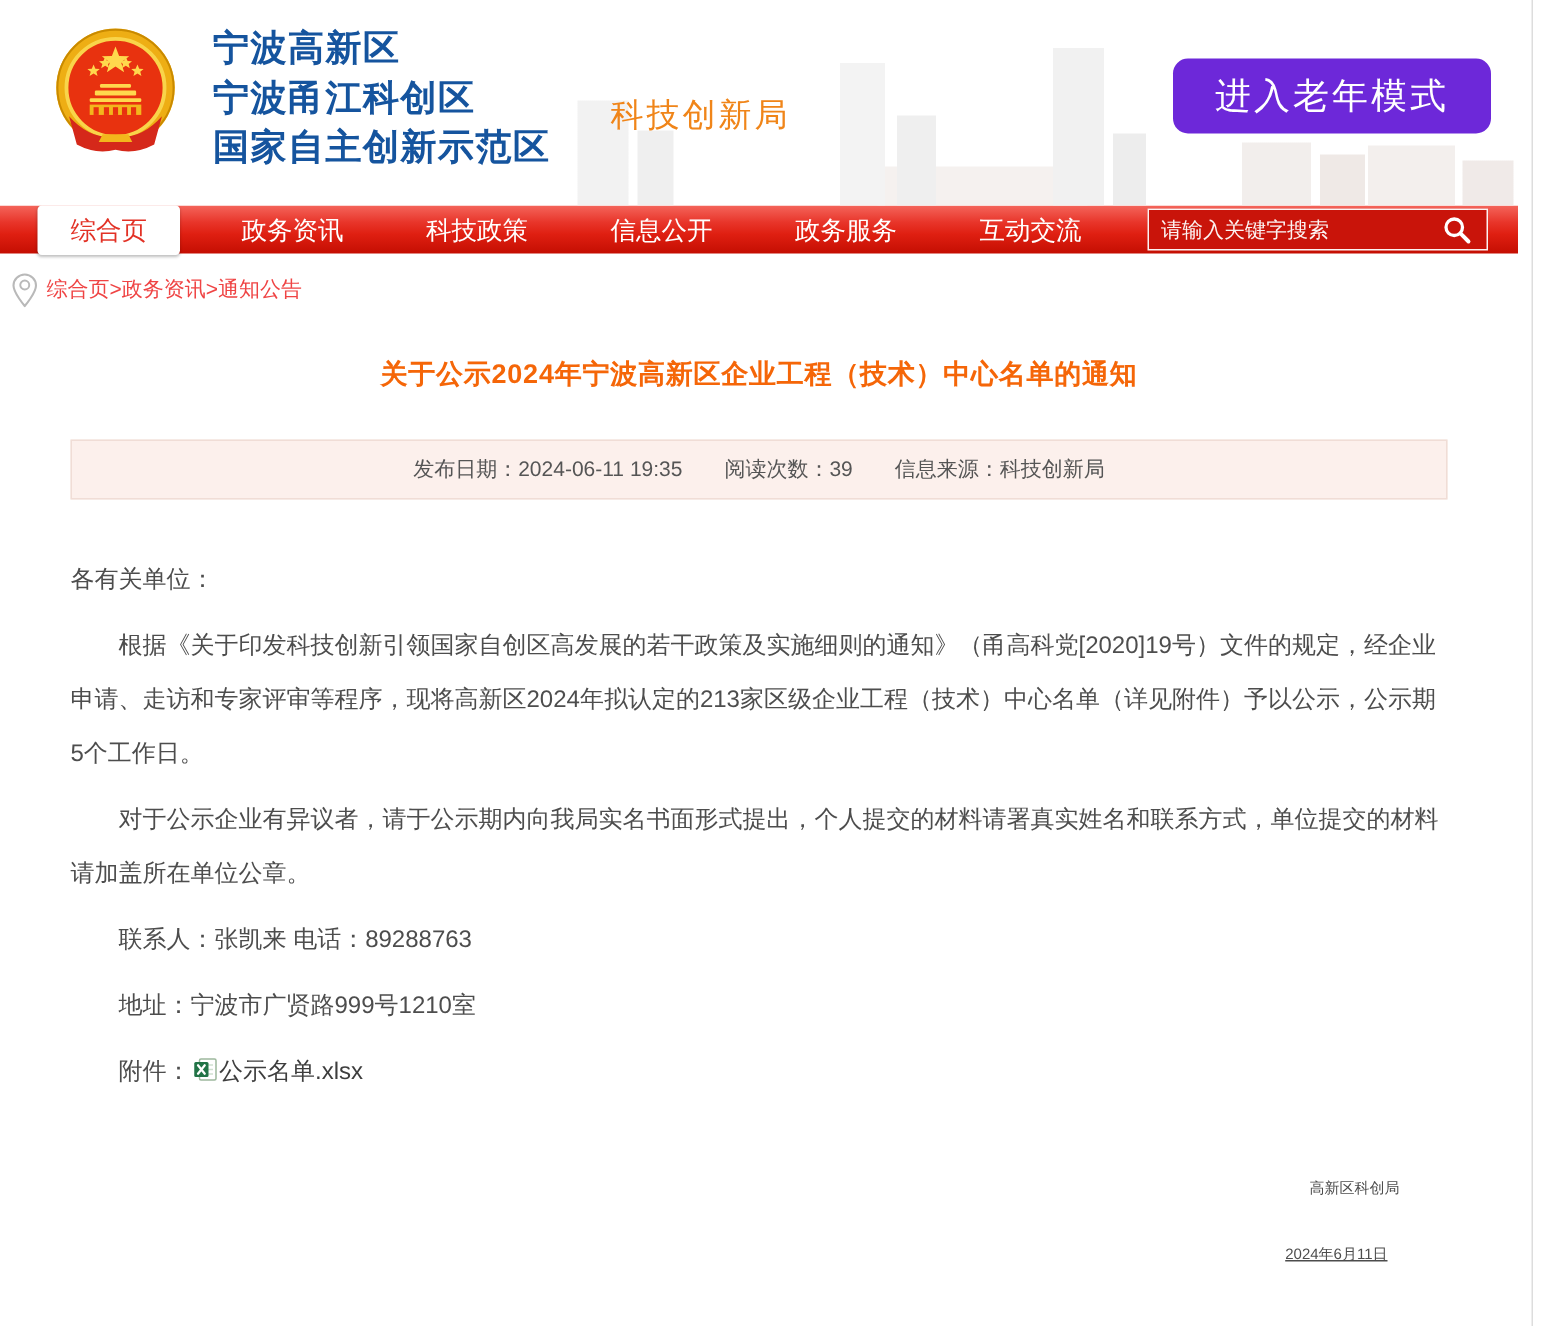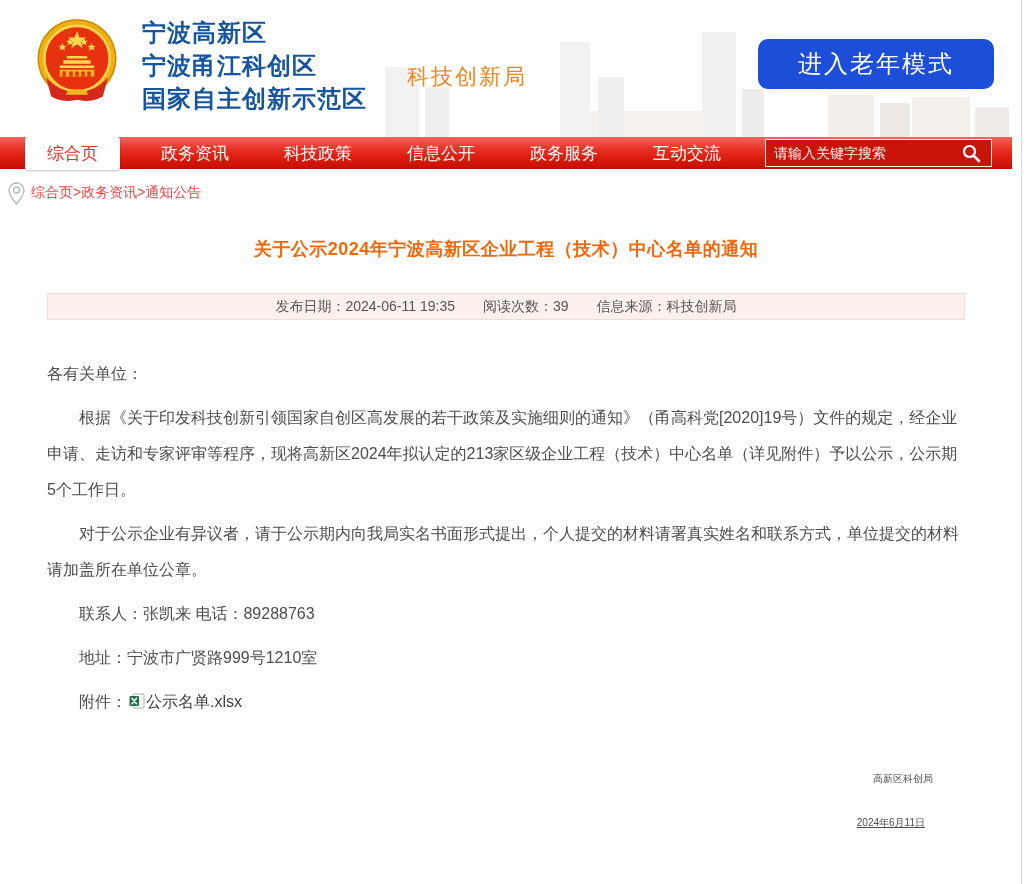--- a/index.html
+++ b/index.html
@@ -29,22 +29,22 @@
                          702px bottom, 742px bottom, 828px bottom, 880px bottom,
                          912px bottom, 975px bottom, 585px bottom;
   }
   .header-row { position:relative; display:flex; align-items:flex-start; padding:16px 0 0 34px; }
   .emblem { width:86px; height:92px; flex:0 0 auto; }
   .org-titles { margin-left:22px; }
   .org-line { font-size:24px; font-weight:bold; color:#15549e; line-height:33px; letter-spacing:1px; }
   .dept-name { font-size:22px; color:#f08519; margin:46px 0 0 40px; letter-spacing:2px; }
   .elder-button {
     position:absolute; right:18px; top:39px;
-    background:#1d4ed8; color:#fff; font-size:24px; letter-spacing:2px;
-    border:none; border-radius:10px; padding:9px 40px; cursor:pointer;
+    background:#6d28d9; color:#fff; font-size:24px; letter-spacing:2px;
+    border:none; border-radius:10px; padding:9px 28px; cursor:pointer;
     font-family:inherit;
   }
 
   
   .navbar {
     height:32px; display:flex; align-items:center;
     background:linear-gradient(180deg,#f4655b 0%,#e8352a 35%,#df1f11 60%,#c40e02 100%);
     padding:0 0 0 25px;
   }
   .nav-tab {
@@ -73,21 +73,21 @@
   .breadcrumb-text { font-size:14px; color:#ef4444; cursor:pointer; }
 
   
   .article { padding:0 47px; }
   .article-title {
     text-align:center; color:#f56608; font-size:18px; font-weight:bold;
     margin:30px 0 32px 0; letter-spacing:.5px;
   }
   .meta-bar {
     background:#fcf0ec; border:1px solid #f0ddd6;
-    height:27px; display:flex; align-items:center; justify-content:center;
+    height:40px; display:flex; align-items:center; justify-content:center;
     font-size:14px; color:#555;
   }
   .meta-bar span { margin:0 14px; }
   .article-body { margin-top:36px; font-size:16px; color:#4d4d4d; }
   .article-body p { line-height:36px; margin-bottom:8px; }
   .indent2 { text-indent:2em; }
   .attach-row { text-indent:0; padding-left:2em; }
   .excel-icon { width:16px; height:16px; vertical-align:-2px; margin:0 1px 0 2px; }
   .attachment-link { color:#3d3d3d; text-decoration:none; cursor:pointer; }
   .signature { margin-top:52px; text-align:right; font-size:10px; color:#4d4d4d; }

